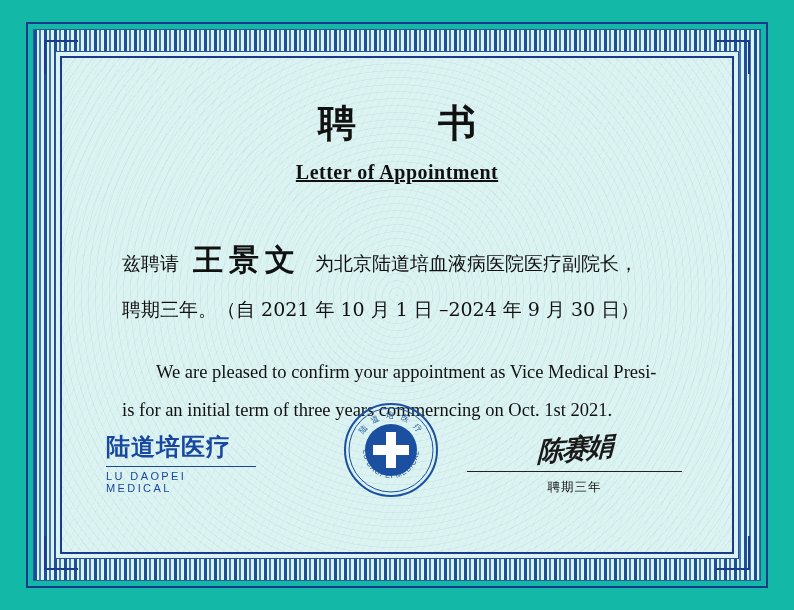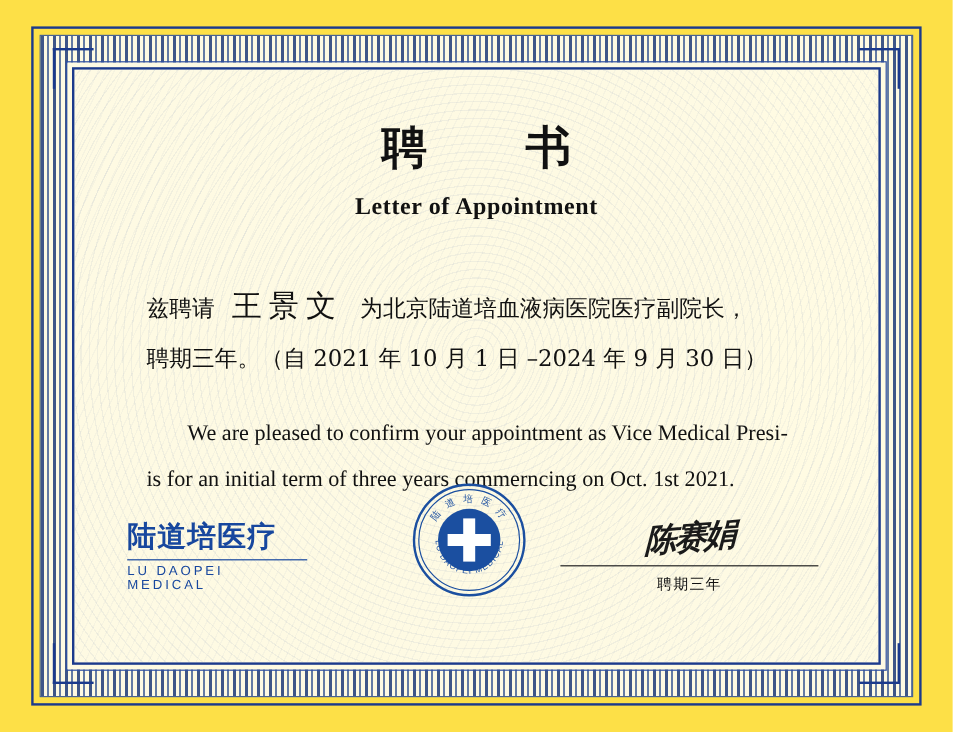--- a/index.html
+++ b/index.html
@@ -11,21 +11,21 @@
     width: 794px;
     height: 610px;
     font-family: "Liberation Serif", serif;
     overflow: hidden;
   }
 
   .certificate {
     position: relative;
     width: 794px;
     height: 610px;
-    background: #fde047;
+    background: #14b8a6;
     box-sizing: border-box;
   }
 
   
   .frame-outer {
     position: absolute;
     left: 26px;
     top: 22px;
     right: 26px;
     bottom: 22px;
@@ -128,34 +128,35 @@
     text-indent: 22px;
   }
   .title-en {
     text-align: center;
     font-family: "Liberation Serif", serif;
     font-weight: bold;
     font-size: 20px;
     color: #111111;
     margin-top: 12px;
     letter-spacing: 0.5px;
+    text-decoration: underline;
   }
 
   .body-cn {
     margin-top: 46px;
     font-family: "DejaVu Serif", "Liberation Serif", serif;
     font-size: 19px;
     color: #111111;
     line-height: 2.0;
     padding-left: 44px;
     padding-right: 10px;
   }
   .body-cn .name {
-    font-size: 25px;
-    font-weight: normal;
+    font-size: 30px;
+    font-weight: bold;
     letter-spacing: 6px;
     padding: 0 8px;
   }
 
   .body-en {
     margin-top: 26px;
     font-family: Liberation Serif, serif;
     font-size: 18.5px;
     color: #111111;
     line-height: 2.05;

